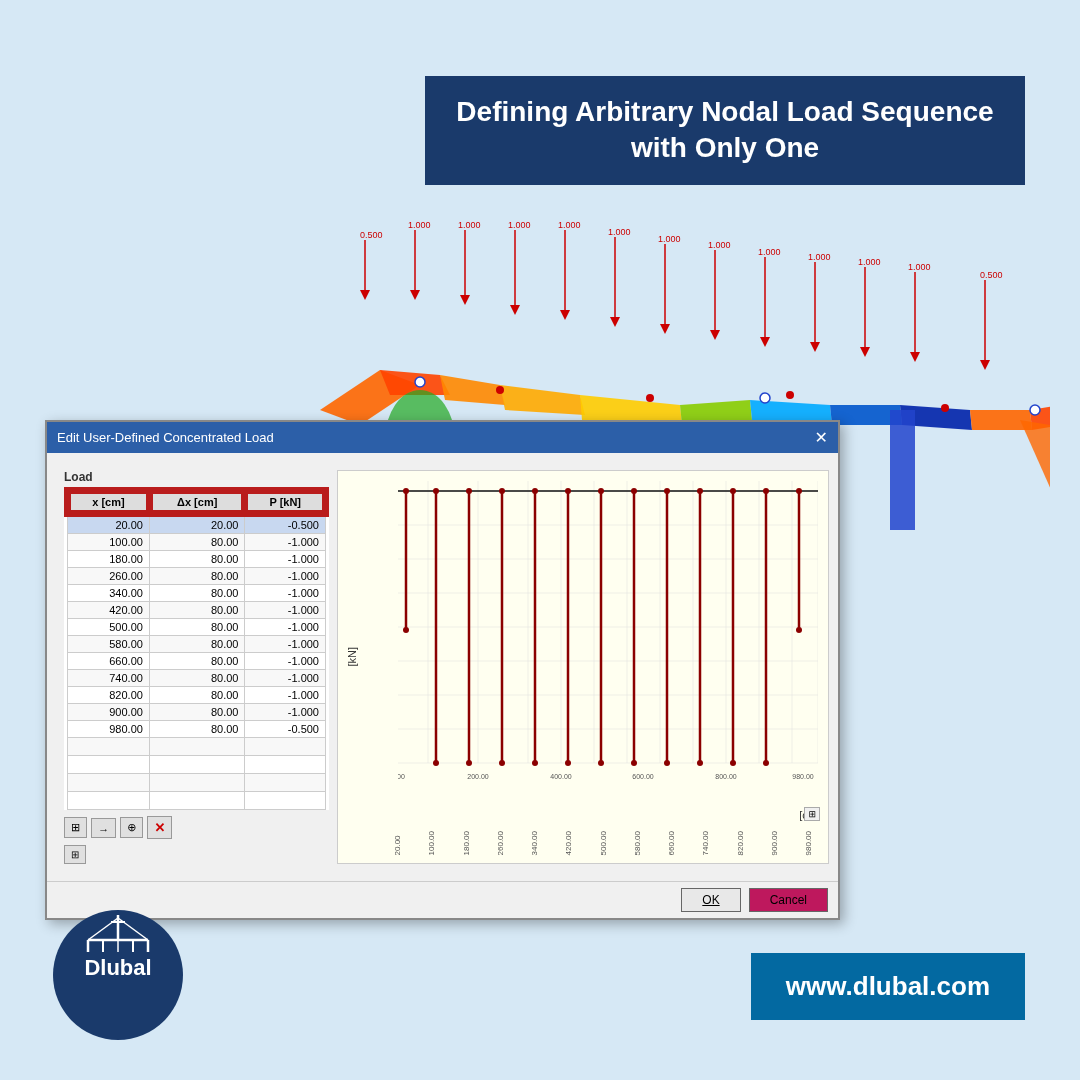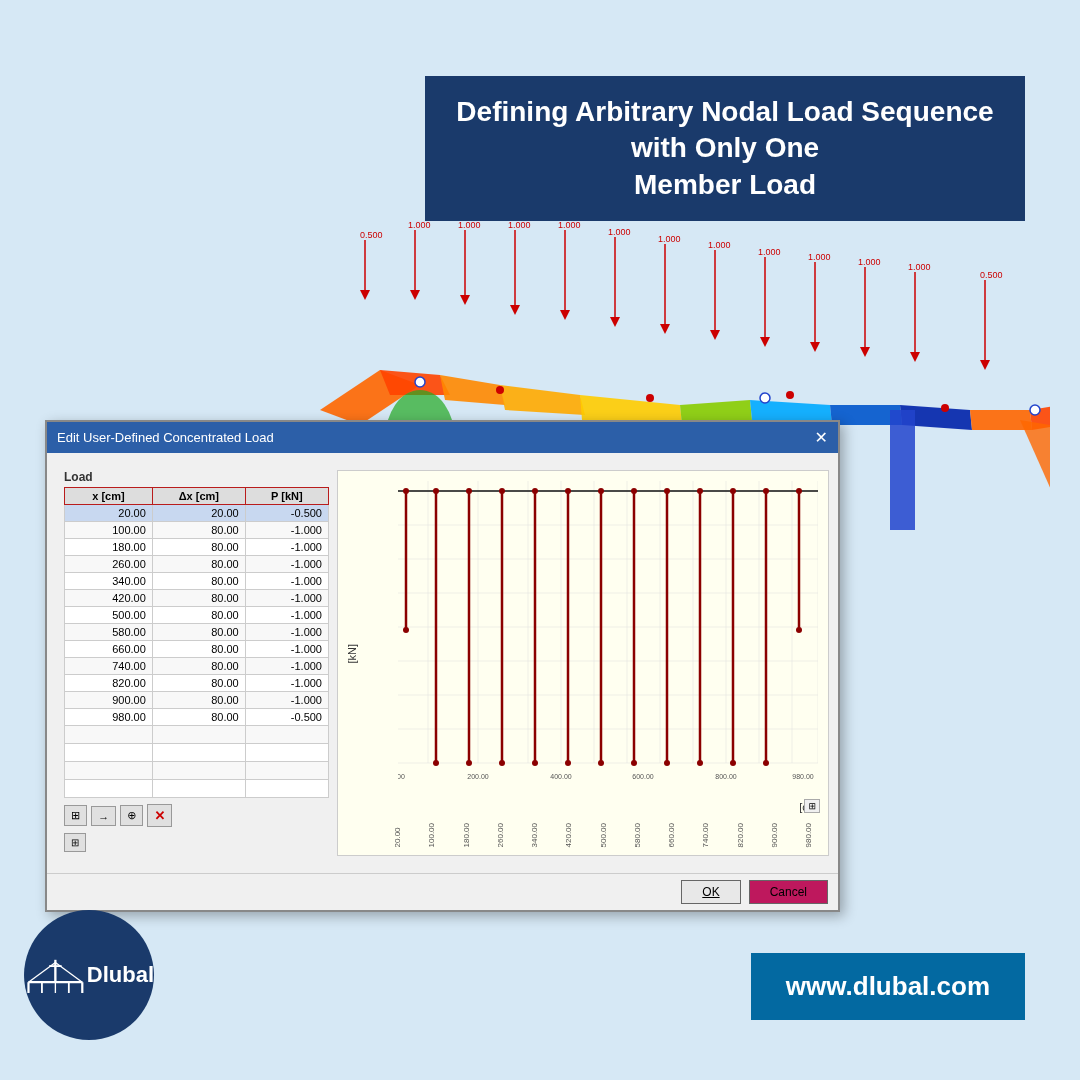--- a/index.html
+++ b/index.html
@@ -88,21 +88,21 @@
       margin-bottom: 3px;
     }
     .load-table {
       width: 100%;
       border-collapse: collapse;
       background: white;
       font-size: 11px;
     }
     .load-table th {
       background: #ddd;
-      border: 1px solid #b91c1c;
+      border: 7px solid #b91c1c;
       padding: 2px 4px;
       text-align: center;
       font-size: 11px;
     }
     .load-table td {
       border: 1px solid #ccc;
       padding: 2px 6px;
       text-align: right;
       font-size: 11px;
     }
@@ -160,29 +160,29 @@
     }
     .footer-btn-ok {
       background: #e8e8e8;
       text-decoration: underline;
     }
 
     
     .logo-circle {
       position: absolute;
       bottom: 40px;
-      left: 24px;
+      left: 53px;
       width: 130px;
       height: 130px;
       background: #1a3a6b;
       border-radius: 50%;
       display: flex;
-      flex-direction: row;
+      flex-direction: column;
       align-items: center;
-      justify-content: center;
+      justify-content: flex-start;
     }
     .logo-text {
       color: white;
       font-size: 22px;
       font-weight: bold;
     }
 
     
     .website-badge {
       position: absolute;
@@ -198,21 +198,20 @@
     .empty-rows td {
       height: 18px;
     }
   </style>
 </head>
 <body>
 
 <div class="header-section">
   <div class="title-box">
     <span>Defining Arbitrary Nodal Load Sequence with Only One</span><br>
-    <span>Member Load</span>
   </div>
 </div>
 
 <div class="fem-viz">
   <svg viewBox="0 0 750 400" xmlns="http://www.w3.org/2000/svg" width="100%" height="100%">
 
     <text x="60" y="28" fill="#cc0000" font-size="9">0.500</text>
     <text x="108" y="18" fill="#cc0000" font-size="9">1.000</text>
     <text x="158" y="18" fill="#cc0000" font-size="9">1.000</text>
     <text x="208" y="18" fill="#cc0000" font-size="9">1.000</text>

